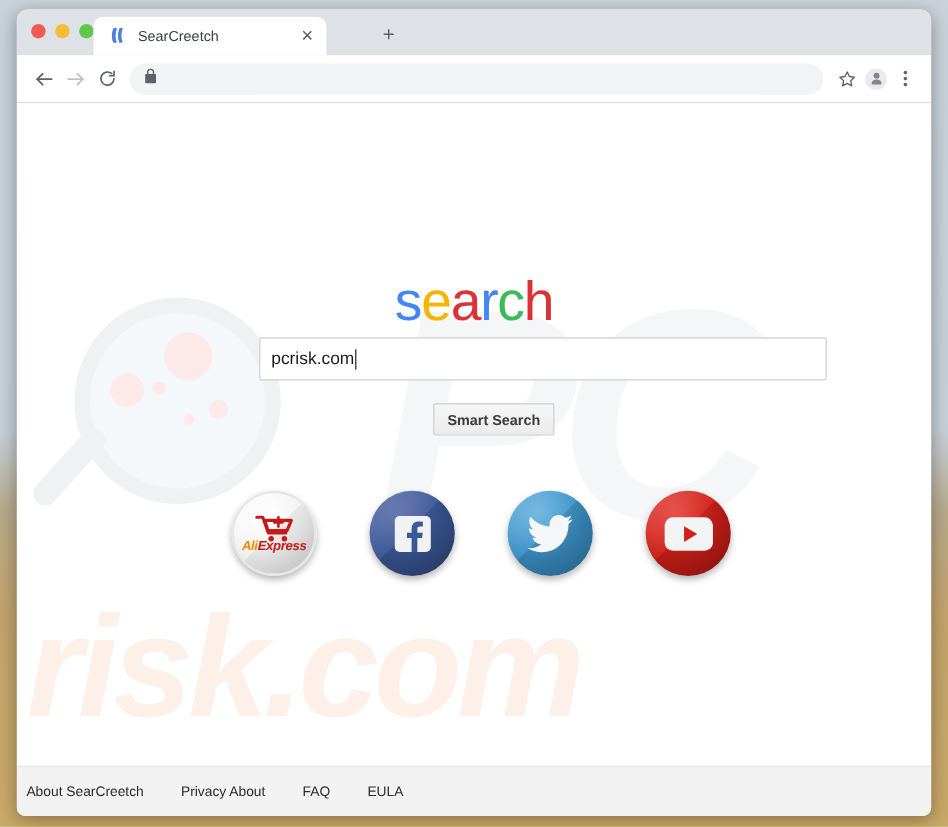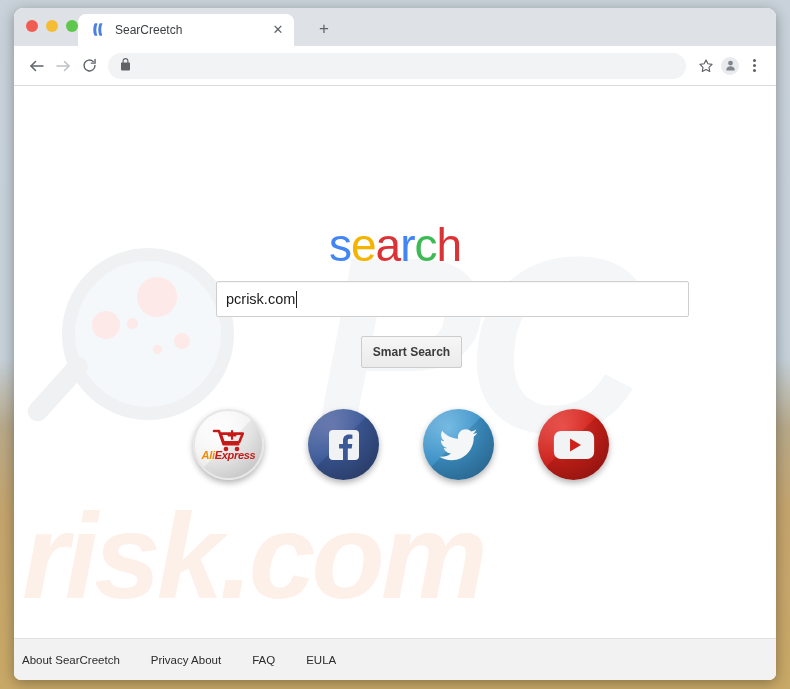--- a/index.html
+++ b/index.html
@@ -54,21 +54,21 @@
   }
   .light { width: 12px; height: 12px; border-radius: 50%; }
   .light.red    { background: #f15c52; }
   .light.yellow { background: #f5bd36; }
   .light.green  { background: #5fc84c; }
 
   .tab {
     position: absolute;
     left: 64px;
     bottom: 0;
-    width: 216px;
+    width: 194px;
     height: 32px;
     background: #ffffff;
     border-radius: 8px 8px 0 0;
     display: flex;
     align-items: center;
     padding: 0 8px 0 12px;
   }
   .favicon {
     width: 16px; height: 16px;
     flex: 0 0 16px;
@@ -217,21 +217,21 @@
     color: #fdf0e9;
     letter-spacing: -4px;
     line-height: 1;
     pointer-events: none;
     user-select: none;
   }
 
   
   .logo {
     position: absolute;
-    left: 0; right: 0; top: 136px;
+    left: 0; right: 0; top: 142px;
     text-align: center;
     font-size: 46px;
     line-height: 1;
     letter-spacing: -1px;
     font-family: "Liberation Sans", sans-serif;
   }
   .logo span { display: inline; }
 
   
   .searchbox {
@@ -256,21 +256,21 @@
     width: 1px; height: 17px;
     background: #202020;
     margin-left: 1px;
     vertical-align: -3px;
   }
 
   
   .smartbtn {
     position: absolute;
     left: 347px; top: 250px;
-    width: 101px; height: 32px;
+    width: 101px; height: 27px;
     background: linear-gradient(180deg,#f6f6f6 0%,#ebebeb 100%);
     border: 1px solid #cccccc;
     border-radius: 2px;
     font-size: 12px;
     font-weight: 700;
     color: #3b3b3b;
     display: flex;
     align-items: center;
     justify-content: center;
     font-family: "Liberation Sans", sans-serif;

